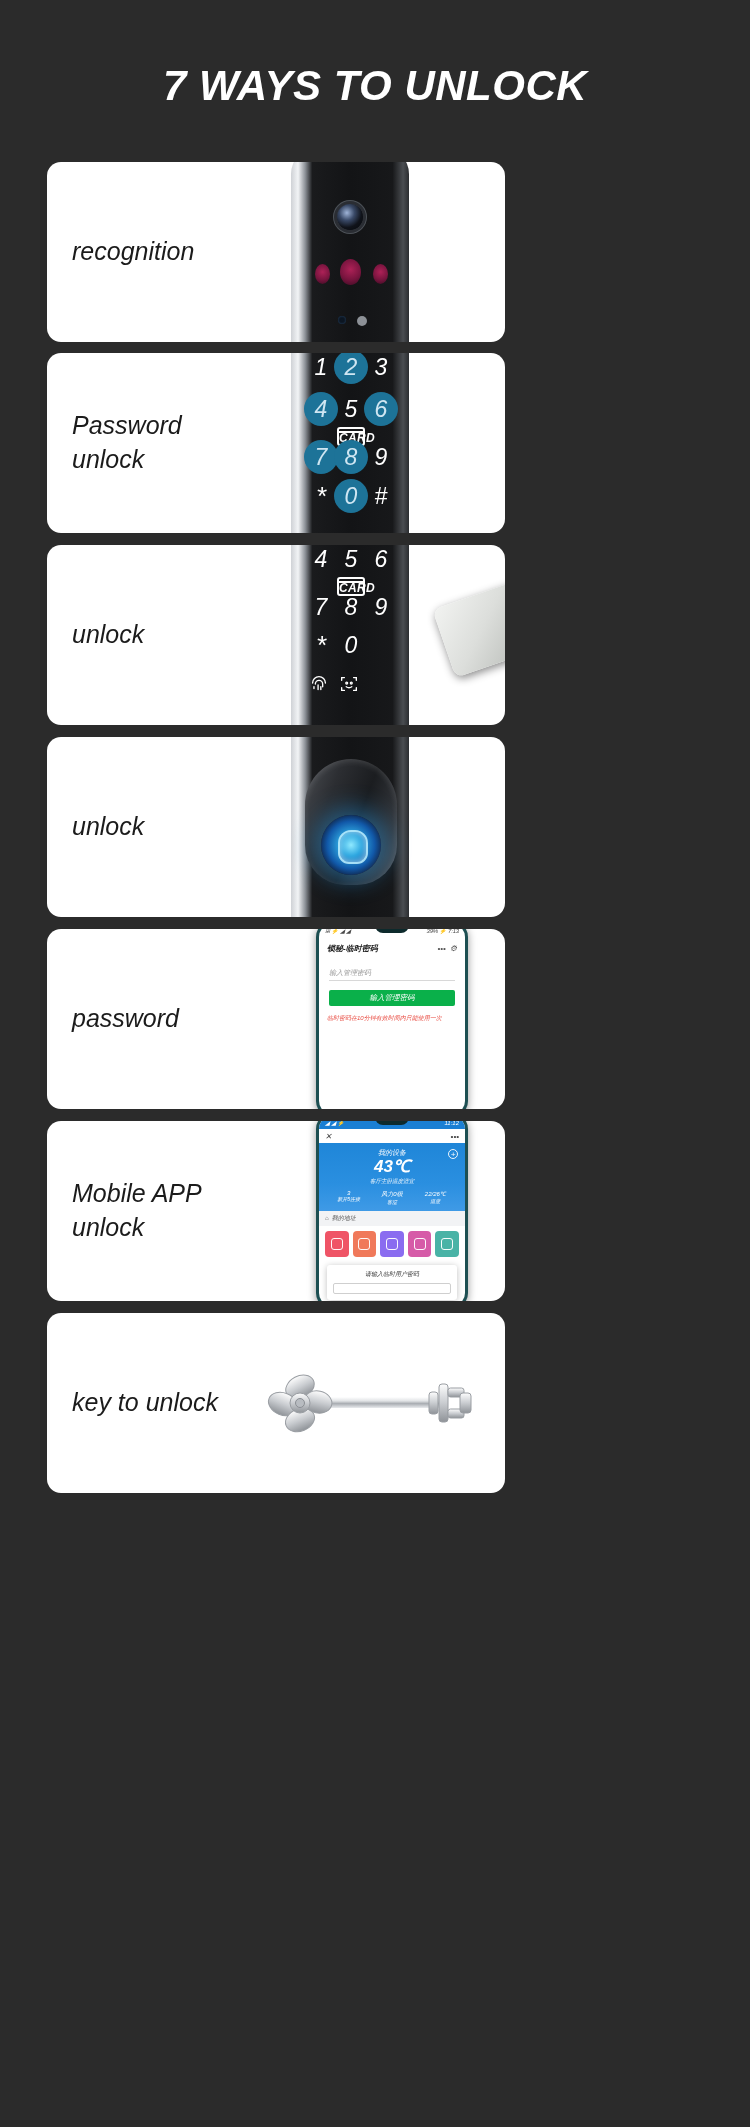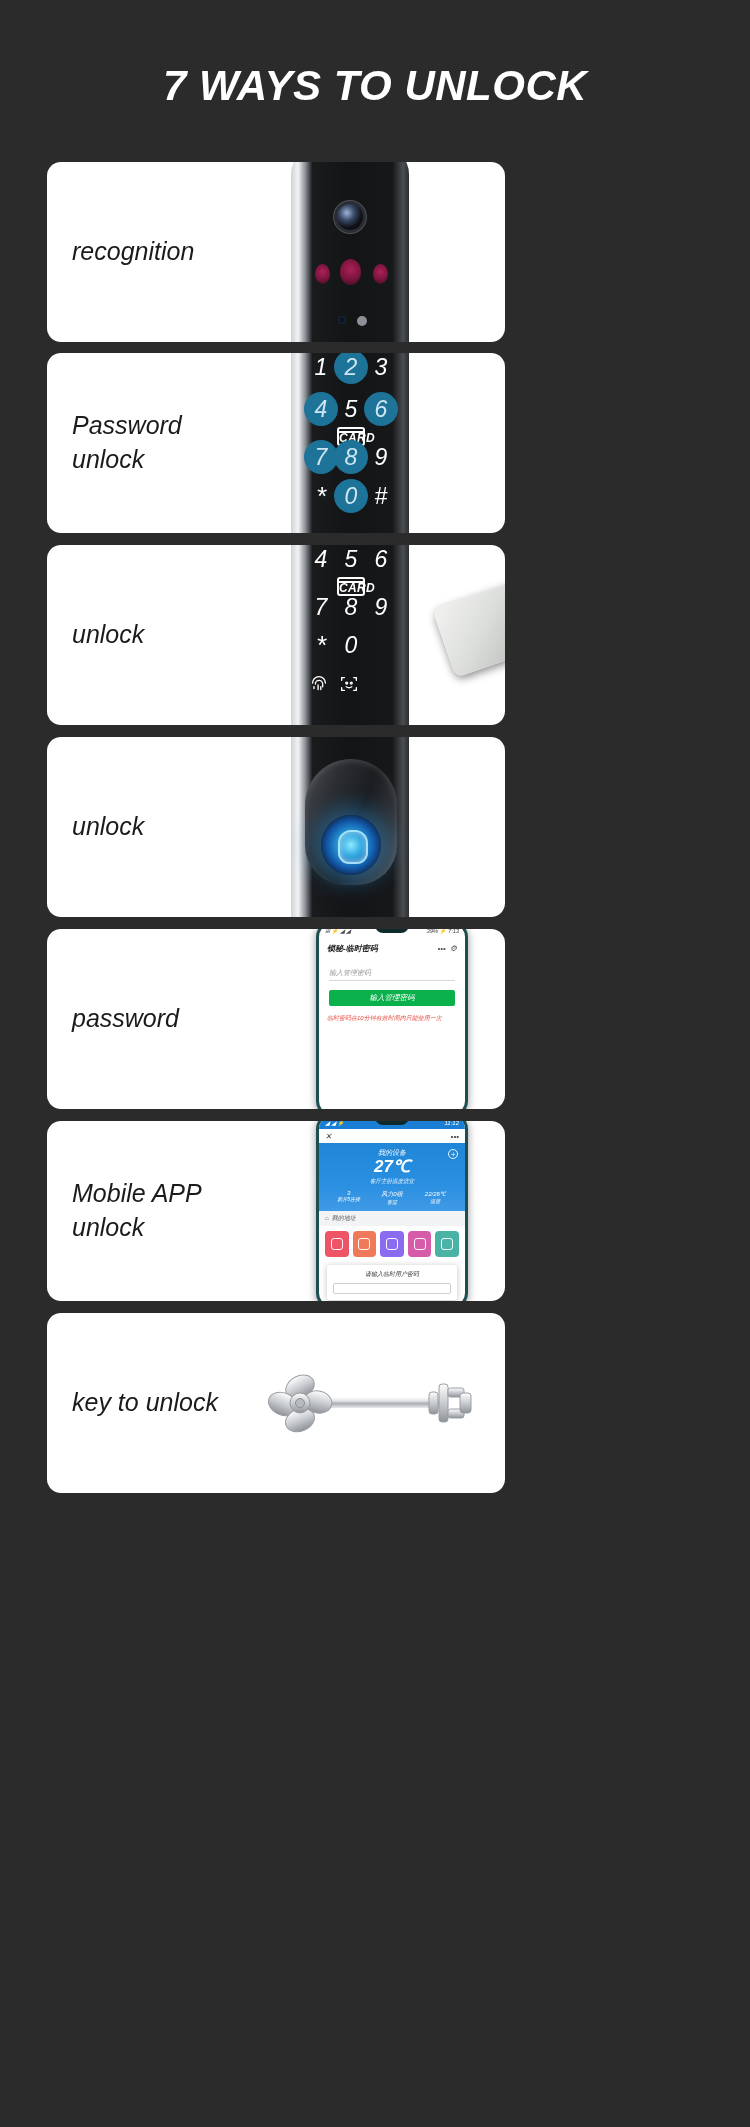--- a/index.html
+++ b/index.html
@@ -509,21 +509,21 @@
             <span>◢ ◢ ⚡</span>
             <span>11:12</span>
           </div>
           <div class="app-topbar">
             <span>✕</span>
             <span>•••</span>
           </div>
           <div class="app-hero">
             <div class="hero-plus">+</div>
             <div class="hero-title">我的设备</div>
-            <div class="hero-temp">27℃</div>
+            <div class="hero-temp">43℃</div>
             <div class="hero-sub">客厅主卧温度适宜</div>
             <div class="hero-stats">
               <div>
                 <b>3</b>
                 <span>新开5连接</span>
               </div>
               <div>
                 <b>风力0级</b>
                 <span>客湿</span>
               </div>

